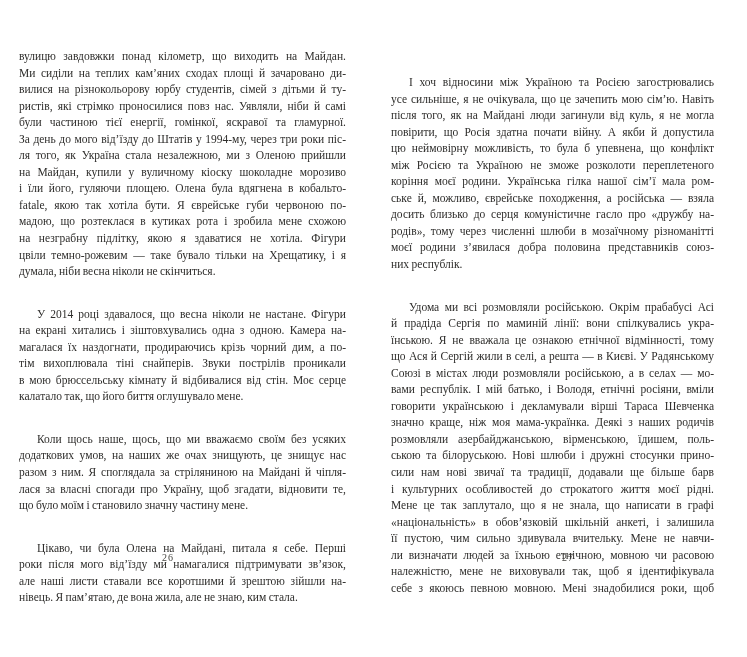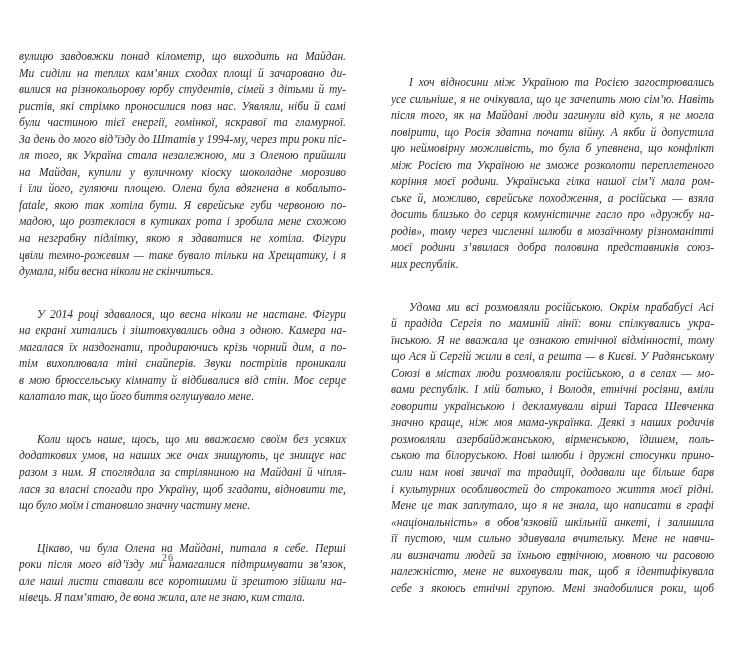--- a/index.html
+++ b/index.html
@@ -31,21 +31,20 @@
     line-height: 16.55px;
     word-spacing: -0.5px;
   }
   #tb-left  { left: 19px;  width: 327px; }
   #tb-right { left: 391px; width: 323px; }
   .line {
     height: 16.55px;
     overflow: hidden;
     text-align: justify;
     white-space: normal;
-    font-style: italic;
   }
   .line.stretch {
     text-align-last: justify;
     -moz-text-align-last: justify;
   }
   .line.indent {
     text-indent: 18px;
     margin-top: 26px;
   }
   .pagenum {
@@ -123,18 +122,18 @@
         <div class="line stretch">значно краще, ніж моя мама-українка. Деякі з наших родичів</div>
         <div class="line stretch">розмовляли азербайджанською, вірменською, їдишем, поль-</div>
         <div class="line stretch">ською та білоруською. Нові шлюби і дружні стосунки прино-</div>
         <div class="line stretch">сили нам нові звичаї та традиції, додавали ще більше барв</div>
         <div class="line stretch">і культурних особливостей до строкатого життя моєї рідні.</div>
         <div class="line stretch">Мене це так заплутало, що я не знала, що написати в графі</div>
         <div class="line stretch">«національність» в обов’язковій шкільній анкеті, і залишила</div>
         <div class="line stretch">її пустою, чим сильно здивувала вчительку. Мене не навчи-</div>
         <div class="line stretch">ли визначати людей за їхньою етнічною, мовною чи расовою</div>
         <div class="line stretch">належністю, мене не виховували так, щоб я ідентифікувала</div>
-        <div class="line stretch">себе з якоюсь етнічні групою. Мені знадобилися роки, щоб</div>
+        <div class="line stretch">себе з якоюсь певною мовною. Мені знадобилися роки, щоб</div>
       </div>
     <div class="pagenum" id="pn-right">27</div>
   </section>
 
 </main>
 
 </body></html>

